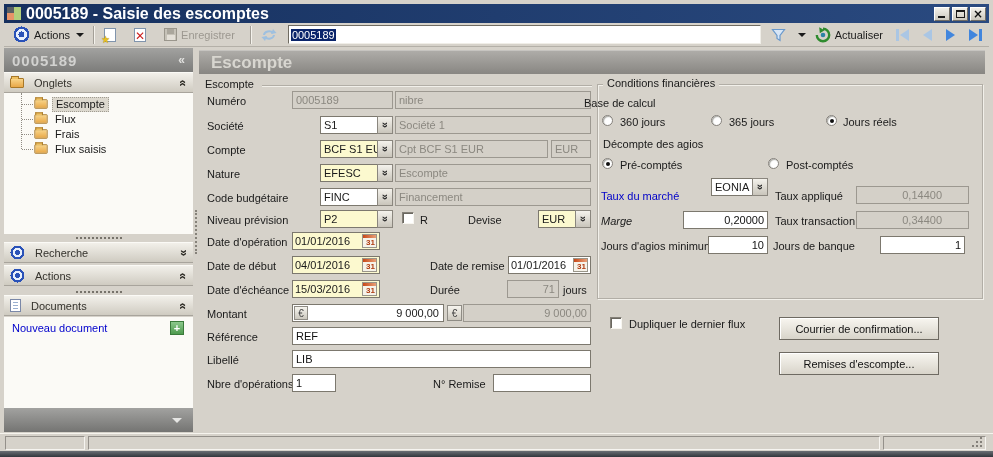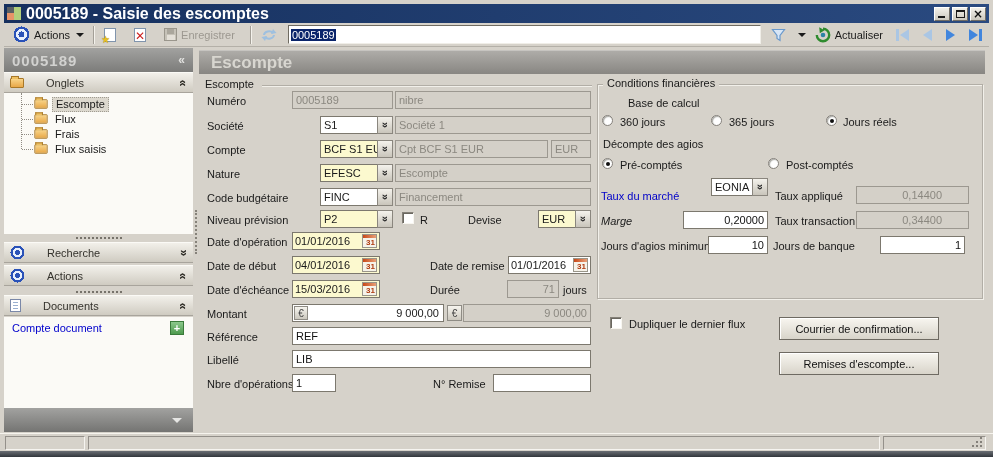--- a/index.html
+++ b/index.html
@@ -45,21 +45,21 @@
 
   
   .sidebar{position:absolute;left:4px;top:48px;width:189px;height:384px;background:#d6d2ca;}
   .sidehead{position:absolute;left:0;top:0;width:100%;height:24px;background:linear-gradient(#a2a2a0,#7c7c7a);display:flex;align-items:center;padding:0 8px;}
   .sidehead .rid{font-weight:bold;font-size:15px;color:#d2d2d0;letter-spacing:1px;}
   .chev{display:inline-block;font-weight:bold;color:#2e2c26;font-size:12px;line-height:1;}
   .chev::before{content:"«";}
   .chev.up{transform:rotate(90deg);}
   .chev.down{transform:rotate(-90deg);}
   .sidehead .chev{color:#e2e2e0;margin-left:auto;transform:none;}
-  .sbar{position:absolute;left:0;width:100%;height:21px;background:linear-gradient(#f2f0ea,#cfcbc1);border-top:1px solid #fbfaf6;border-bottom:1px solid #a8a49c;display:flex;align-items:center;padding:0 6px;gap:22px;color:#34322c;}
+  .sbar{position:absolute;left:0;width:100%;height:21px;background:linear-gradient(#f2f0ea,#cfcbc1);border-top:1px solid #fbfaf6;border-bottom:1px solid #a8a49c;display:flex;align-items:center;padding:0 6px;gap:10px;color:#34322c;}
   .sbar .chev{margin-left:auto;}
   .folder{width:14px;height:10px;background:linear-gradient(#f8d488,#e8a848);border:1px solid #a87828;border-radius:1px;position:relative;flex-shrink:0;}
   .folder::before{content:"";position:absolute;top:-3px;left:0;width:6px;height:2px;background:#eec060;border:1px solid #a87828;border-bottom:none;}
   .docpage{width:11px;height:13px;background:#fff;border:1px solid #7a88a8;position:relative;flex-shrink:0;}
   .docpage::before{content:"";position:absolute;left:2px;top:2px;right:2px;height:8px;background:repeating-linear-gradient(#9ab0d0 0 1px,#fff 1px 3px);}
   .treearea{position:absolute;left:0;top:45px;width:100%;height:141px;background:#fbfaf6;}
   .vline{position:absolute;left:17px;top:0;height:56px;border-left:1px dotted #908c84;}
   .titem{position:absolute;left:0;width:100%;height:14px;display:flex;align-items:center;}
   .tc{width:11px;border-top:1px dotted #908c84;margin-left:18px;}
   .titem .folder{margin:0 4px 0 1px;transform:scale(.95);}
@@ -256,21 +256,21 @@
     </div>
     <div class="dotsplit" style="top:240px;">
         <i></i>
       </div>
     <div class="sbar" style="top:247px;">
       <span class="docpage"></span>
       <span>Documents</span>
       <span class="chev up"></span>
     </div>
     <div class="whitearea"></div>
-    <a class="newdoclink abs">Compte document</a>
+    <a class="newdoclink abs">Nouveau document</a>
     <span class="addbtn">+</span>
     <div class="sidebottom">
       <span class="dar"></span>
     </div>
   </div>
 
   <div class="vsplit">
       <i></i>
     </div>
 
@@ -381,21 +381,21 @@
 
   <span class="lbl" style="left:207px;top:378px;">Nbre d'opérations</span>
   <input class="fld" style="left: 292px; top: 374px; width: 44px;" value="1">
   <span class="lbl" style="left:433px;top:378px;">N° Remise</span>
   <input class="fld" style="left: 493px; top: 374px; width: 98px;" value="">
 
   <div class="grpbox" style="left:597px;top:84px;width:386px;height:215px;">
     <span class="grpleg">Conditions financières</span>
   </div>
 
-  <span class="lbl" style="left:628px;top:97px;">Base de calcul</span>
+  <span class="lbl" style="left:584px;top:97px;">Base de calcul</span>
   <span class="radio" style="left:602px;top:115px;"></span>
   <span class="lbl" style="left:620px;top:116px;">360 jours</span>
   <span class="radio" style="left:711px;top:115px;"></span>
   <span class="lbl" style="left:729px;top:116px;">365 jours</span>
   <span class="radio checked" style="left:826px;top:115px;"></span>
   <span class="lbl" style="left:843px;top:116px;">Jours réels</span>
 
   <span class="lbl" style="left:603px;top:138px;">Décompte des agios</span>
   <span class="radio checked" style="left:602px;top:158px;"></span>
   <span class="lbl" style="left:620px;top:159px;">Pré-comptés</span>

